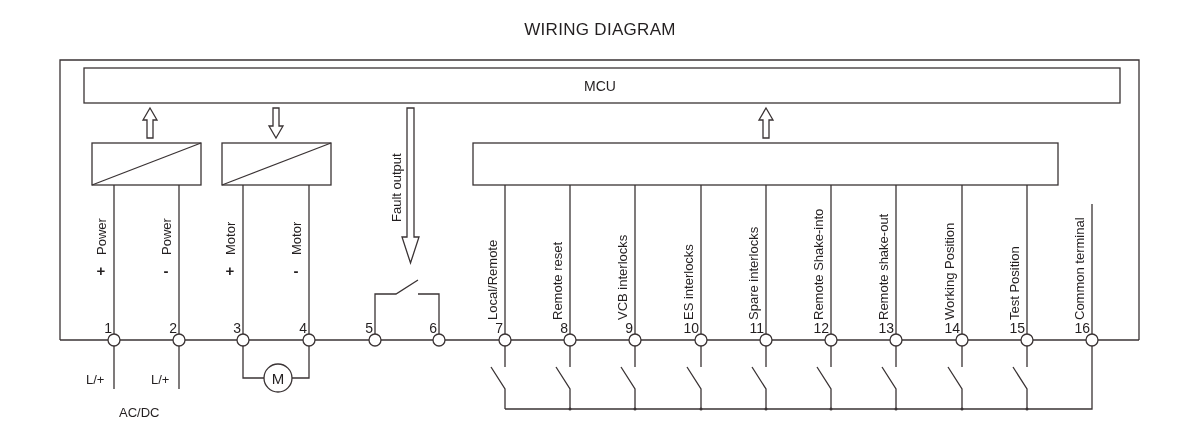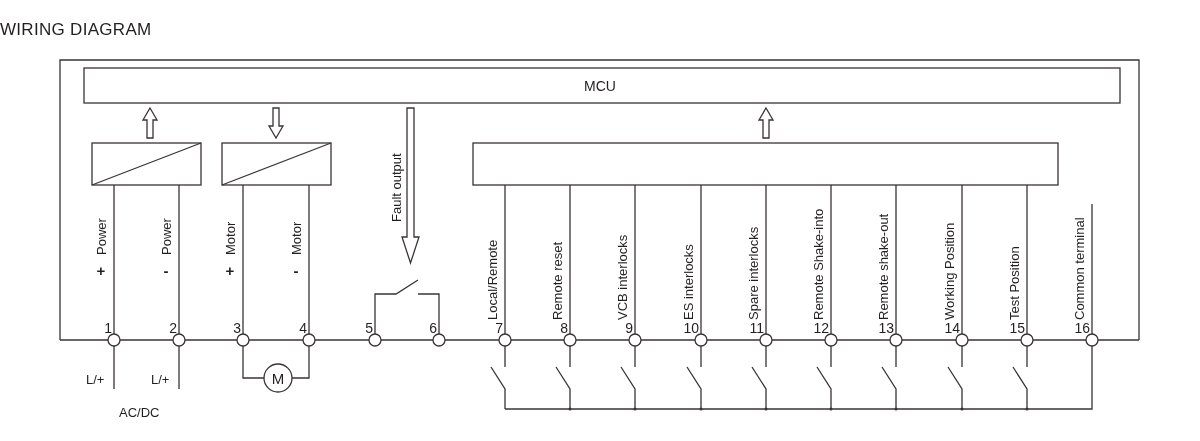--- a/index.html
+++ b/index.html
@@ -1,18 +1,18 @@
 <!DOCTYPE html>
 <html><head>
 <meta charset="utf-8">
 <style>
   html, body { margin: 0; padding: 0; background: #ffffff; }
   body { width: 1200px; height: 441px; overflow: hidden; position: relative; }
   .title {
-    position: absolute; left: 0; top: 20px; width: 1200px; text-align: left;
+    position: absolute; left: 0; top: 20px; width: 1200px; text-align: center;
     font-family: "Liberation Sans", sans-serif; font-size: 17px; color: #231f20;
     letter-spacing: 0.3px;
   }
   svg { position: absolute; left: 0; top: 0; }
   svg text { font-family: "Liberation Sans", sans-serif; fill: #231f20; }
   .ln { stroke: #3a3334; stroke-width: 1.3; fill: none; }
   .box { stroke: #3a3334; stroke-width: 1.3; fill: #ffffff; }
   .term { stroke: #3a3334; stroke-width: 1.3; fill: #ffffff; }
   .lbl { font-size: 13px; }
   .num { font-size: 14px; }

